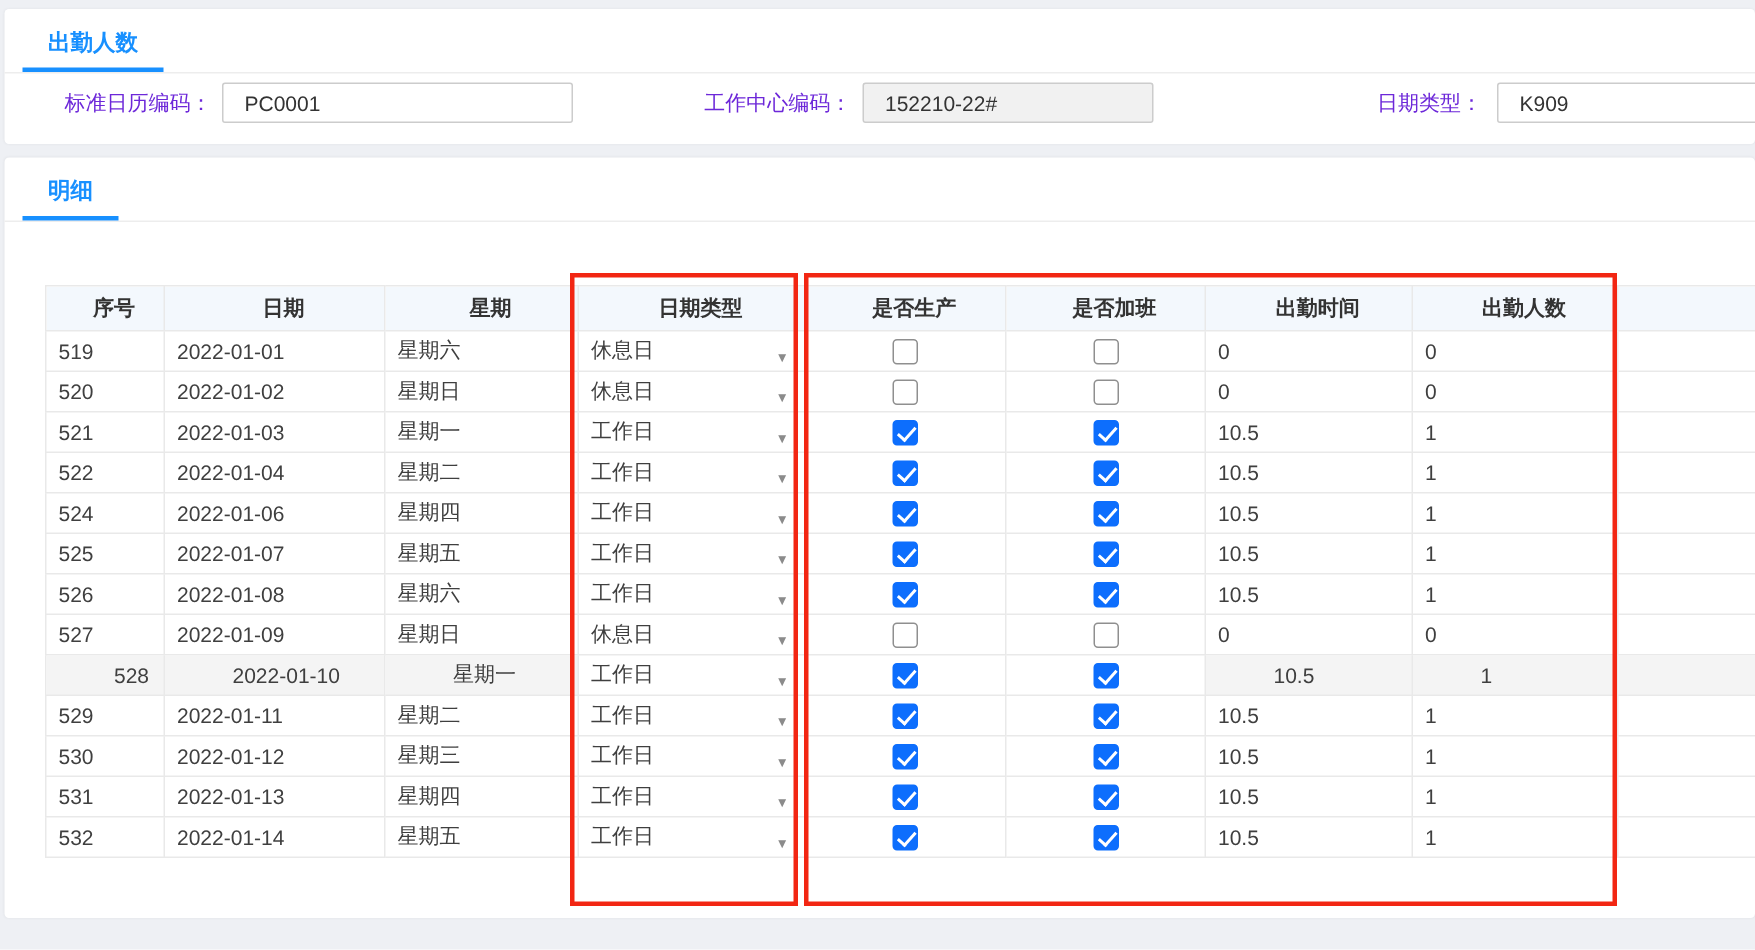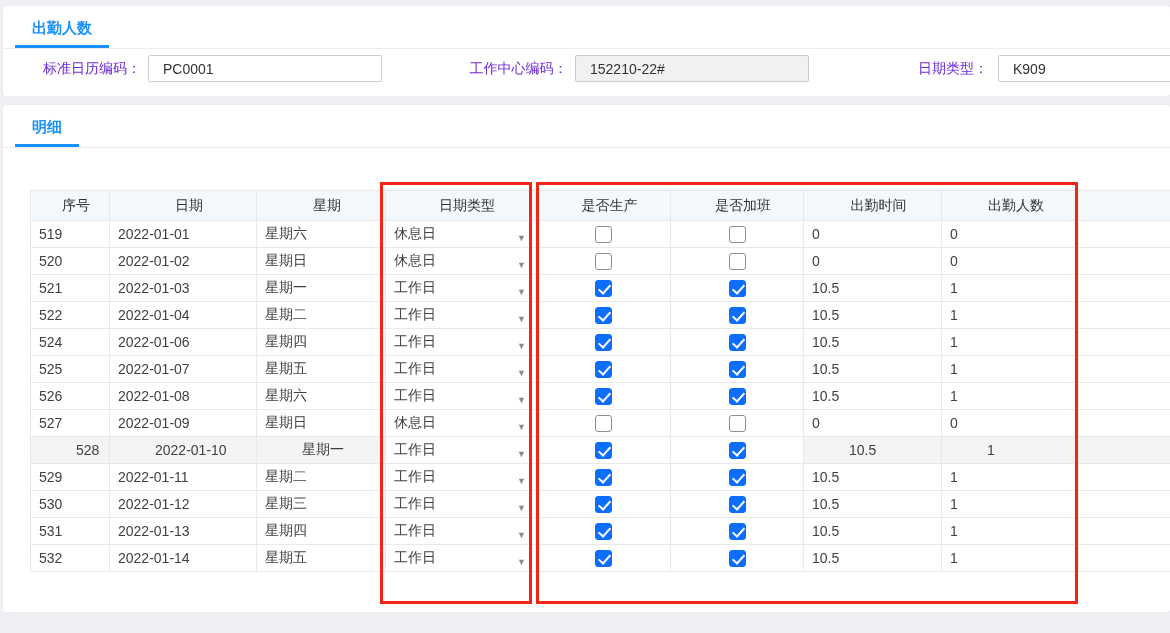--- a/index.html
+++ b/index.html
@@ -20,21 +20,21 @@
   .field{position:absolute;top:49px;height:27px;display:flex;align-items:center;}
   .flabel{flex:none;text-align:center;color:#6d28d9;font-size:14px;padding-right:5px;}
   .finput{flex:none;height:27px;box-sizing:border-box;border:1px solid #ccc;
           border-radius:2px;background:#fff;padding:0 14px;font-size:14px;color:#333;
           outline:none;font-family:inherit;}
   .finput.readonly{background:#f1f1f1;}
   .table-wrap{position:absolute;left:27px;top:85px;right:0;}
   table{border-collapse:collapse;width:100%;table-layout:fixed;}
   th,td{border:1px solid #e9e9e9;font-size:14px;white-space:nowrap;overflow:hidden;}
   th:last-child,td:last-child{border-right:none;}
-  thead th{background:#f3f8fd;height:27px;font-weight:normal;color:#333;text-align:center;padding-left:13px;}
+  thead th{background:#f3f8fd;height:27px;font-weight:bold;color:#333;text-align:center;padding-left:13px;}
   td{height:26px;color:#3f3f3f;padding:0 0 0 8px;background:#fff;}
   td.center{text-align:center;padding:0;}
   tr.hl-row td.plain,tr.hl-row td.trailing{background:#f4f4f4;padding-left:45px;}
   .selcell{display:flex;align-items:flex-end;justify-content:space-between;padding-right:10px;}
   .sel-arrow{color:#8b8b8b;font-size:9px;line-height:1;flex:none;}
   .cb{position:relative;display:inline-block;width:17px;height:17px;box-sizing:border-box;
       border:1px solid #8f8f8f;border-radius:3px;background:#fff;vertical-align:middle;
       cursor:pointer;}
   .cb.checked{background:var(--cbblue,#0d6efd);border-color:var(--cbblue,#0d6efd);}
   .cb.checked::after{content:"";position:absolute;left:5px;top:1px;width:5px;height:10px;
@@ -52,21 +52,21 @@
     <span class="tab">出勤人数</span>
   </div>
 
   <div class="field" style="left:38px">
     <span class="flabel" style="width:102px">标准日历编码：</span>
     <input class="finput" style="width: 234px;" type="text" value="PC0001">
   </div>
 
   <div class="field" style="left:464px">
     <span class="flabel" style="width:103px">工作中心编码：</span>
-    <input class="finput readonly" style="width: 234px;" type="text" readonly="" value="152210-22#">
+    <input class="finput readonly" style="width: 194px;" type="text" readonly="" value="152210-22#">
   </div>
 
   <div class="field" style="left:910px">
     <span class="flabel" style="width:80px">日期类型：</span>
     <input class="finput" style="width: 234px;" type="text" value="K909">
   </div>
 </div>
 
 <div class="card card2">
   <div class="tabbar">

